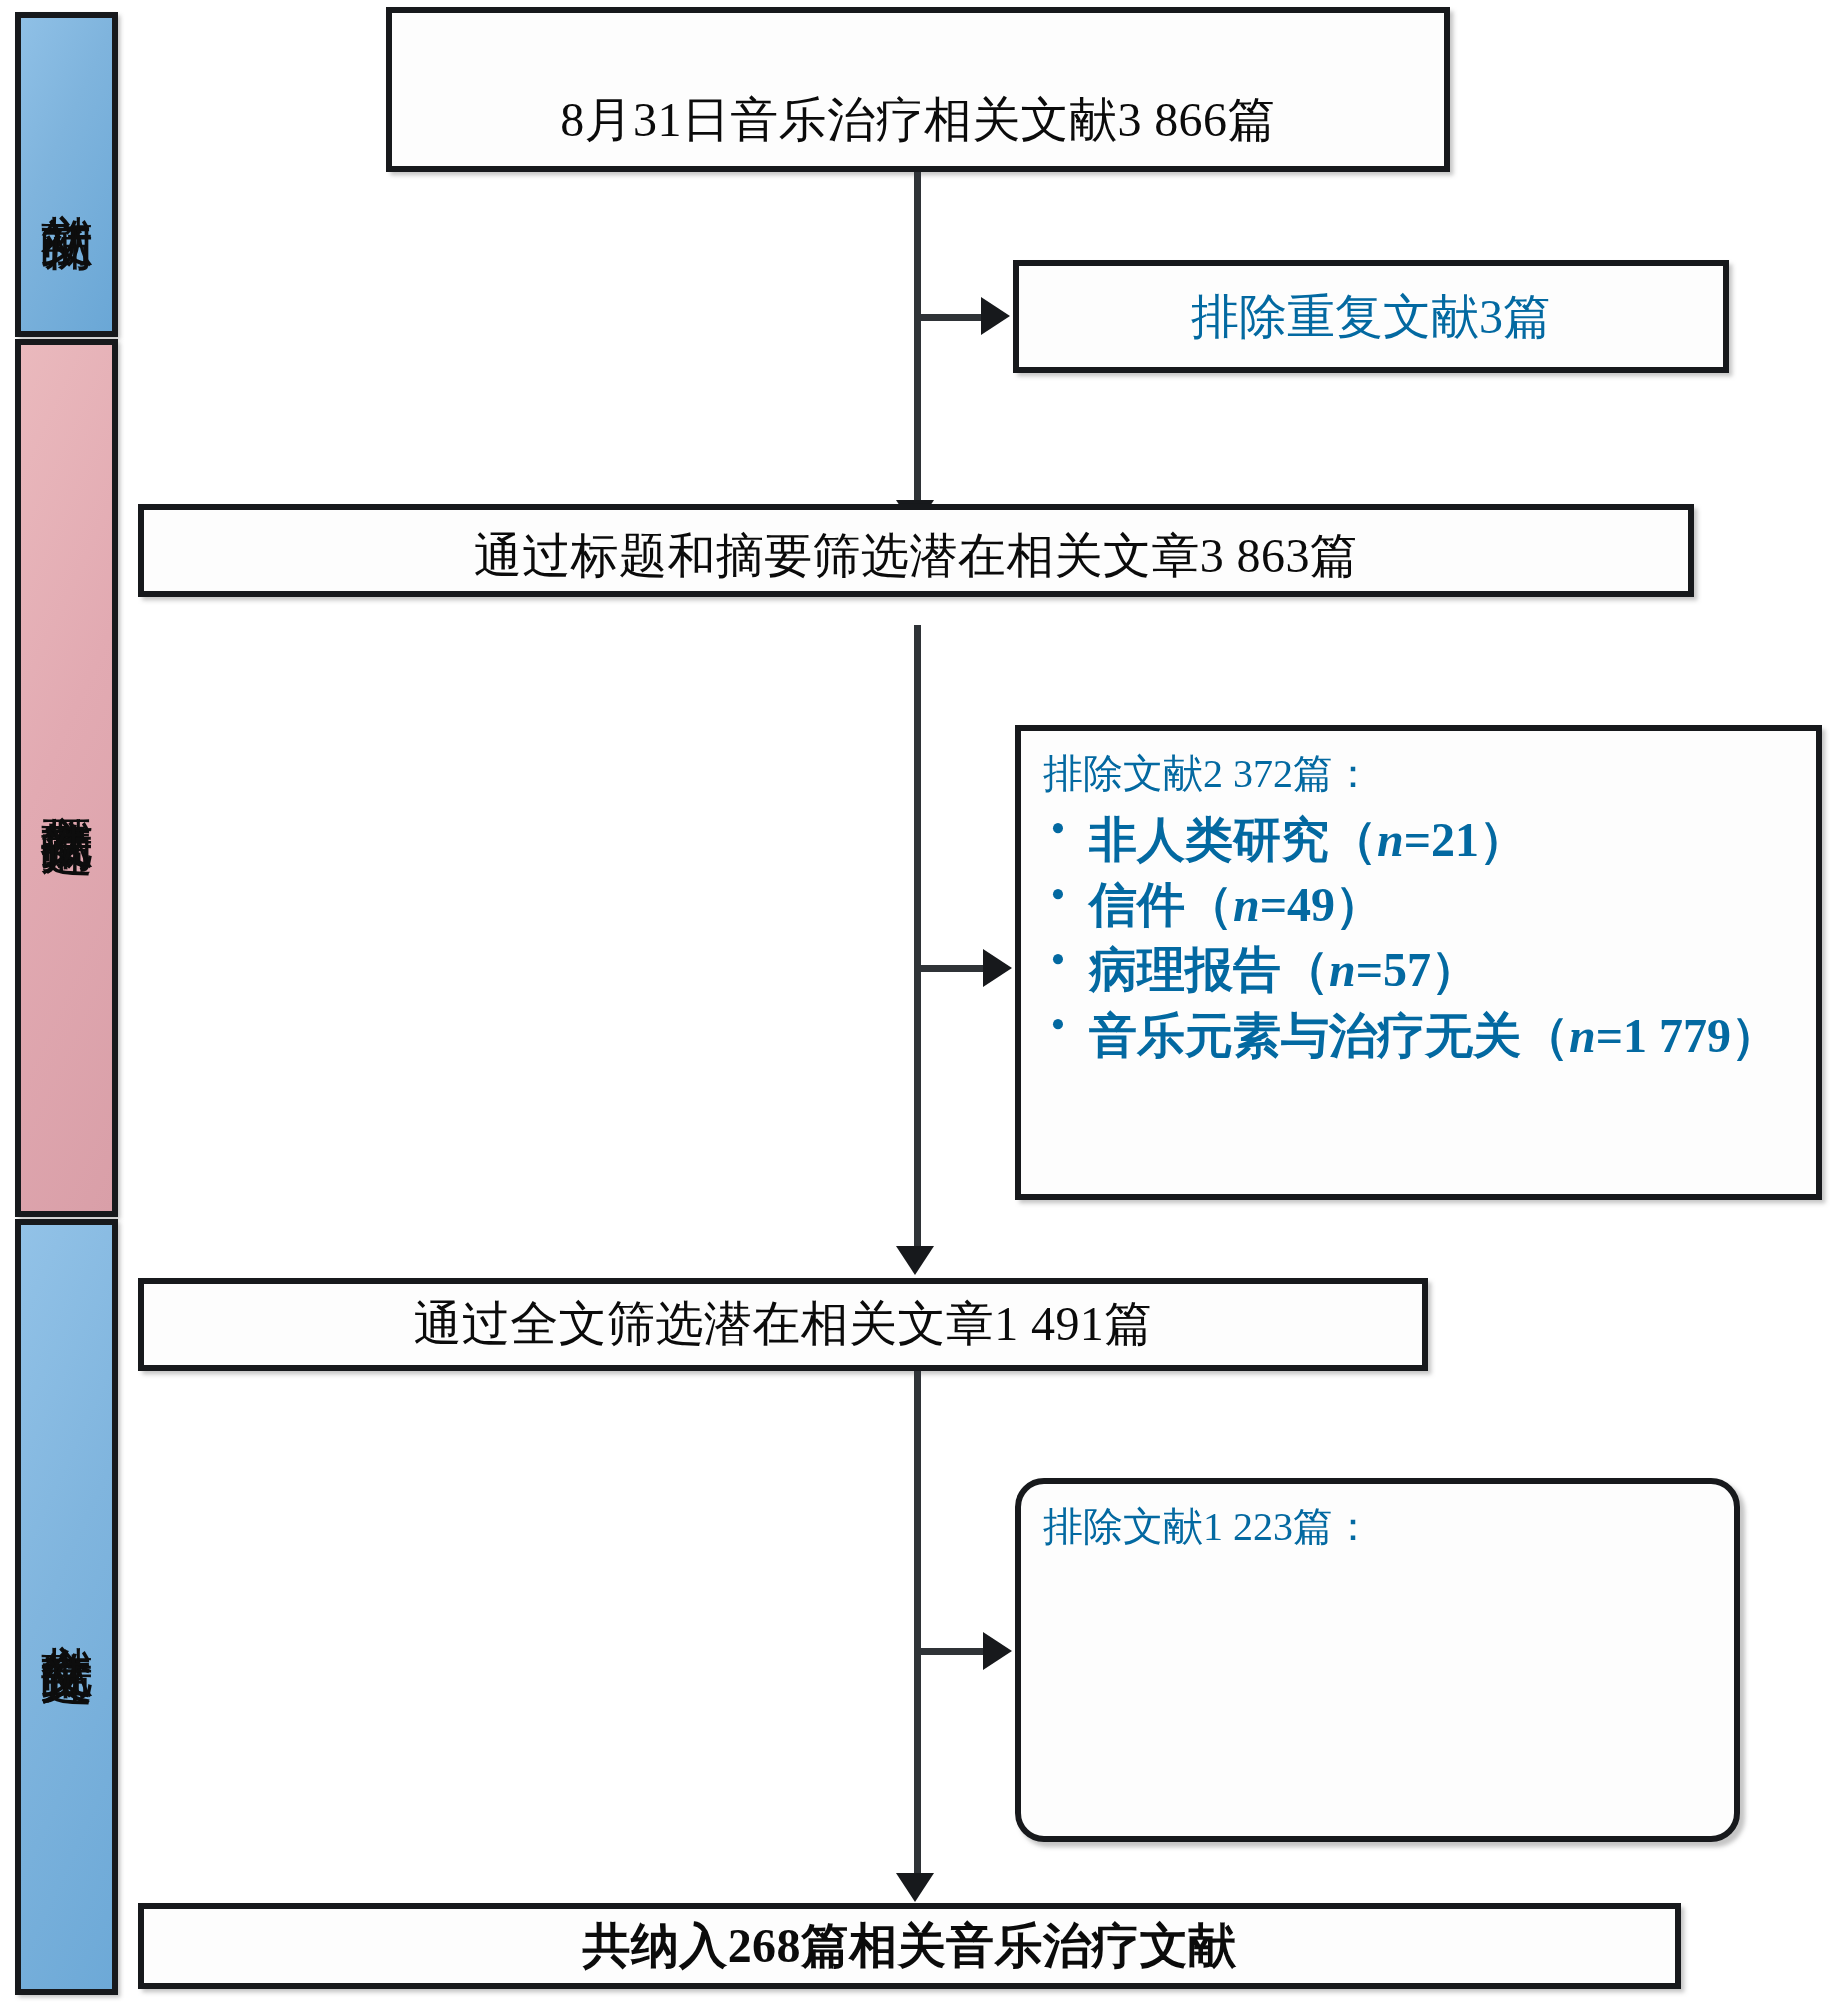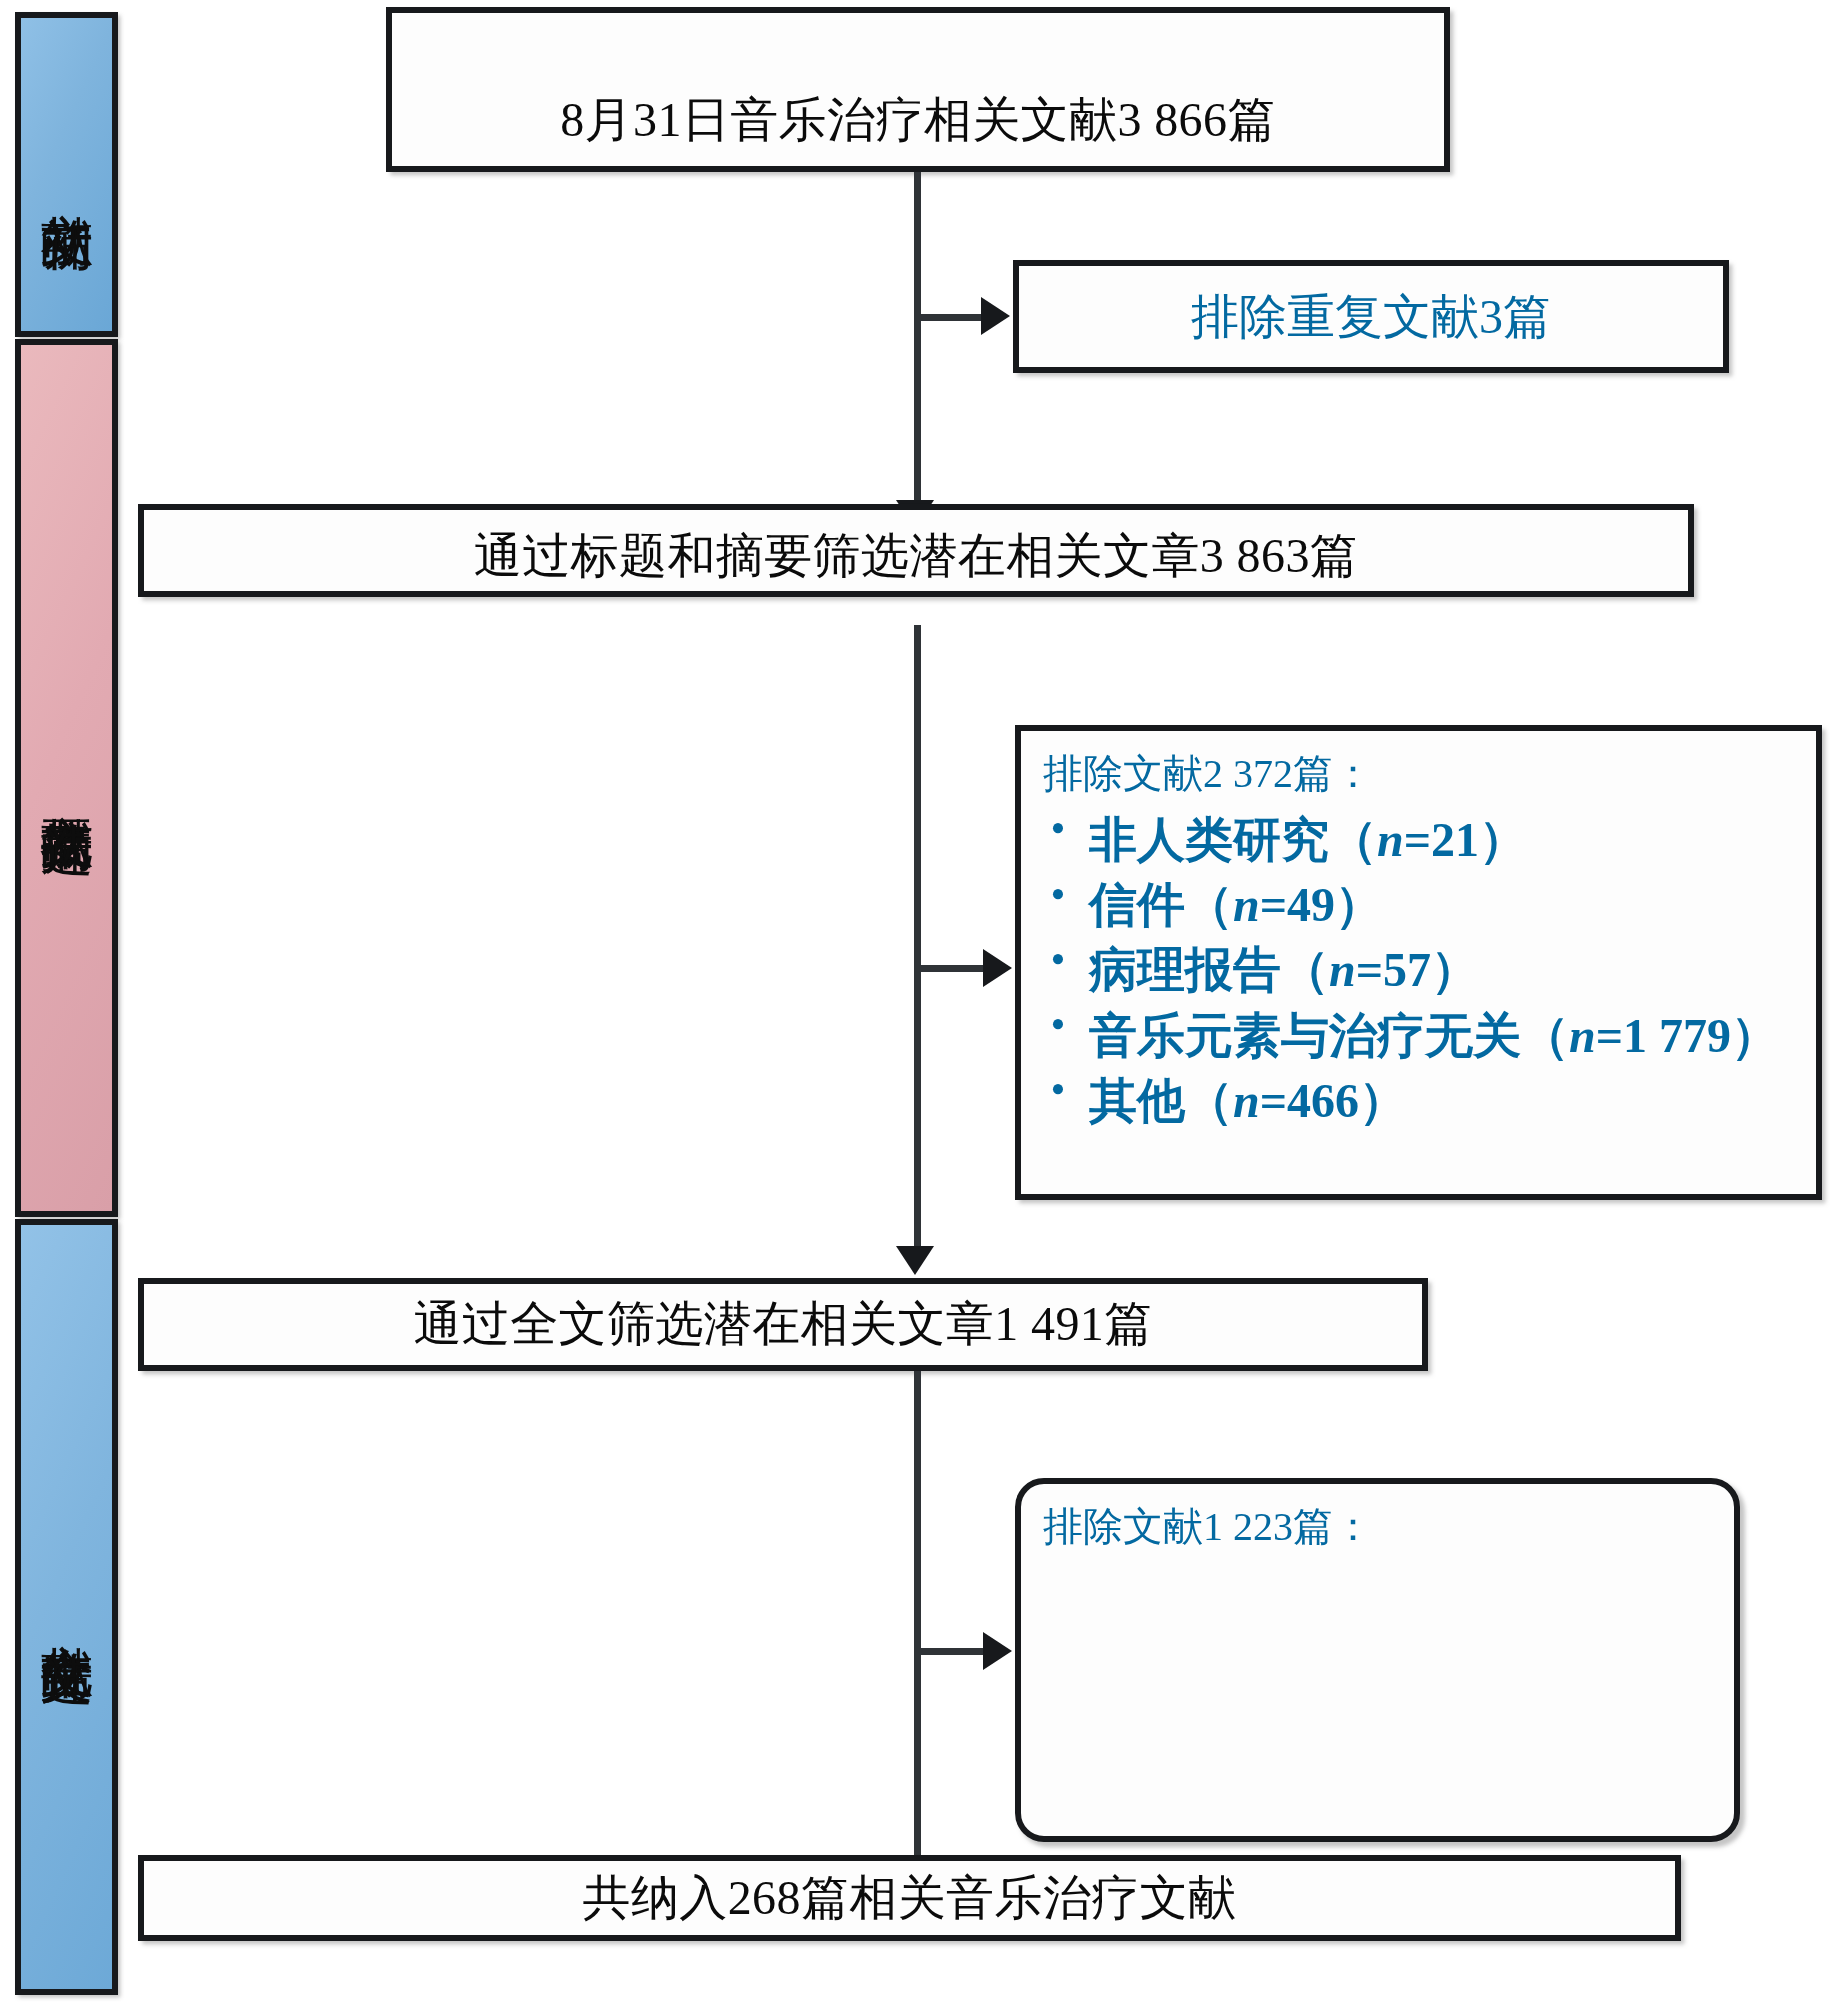--- a/index.html
+++ b/index.html
@@ -73,21 +73,21 @@
     font-size: 48px;
     line-height: 1.30;
     text-align: center;
     padding: 3.4px 13.6px;
     letter-spacing: 0.4px;
   }
 
   .box-start   { left: 386px;  top: 6.8px;    width: 1064px; height: 165px; }
   .box-stage2  { left: 138px;  top: 504px;  width: 1556px; height: 93px; align-items: flex-end; }
   .box-stage3  { left: 138px;  top: 1278px; width: 1290px; height: 93px; }
-  .box-final   { left: 138px;  top: 1855px; width: 1543px; height: 86px; }
+  .box-final   { left: 138px;  top: 1903px; width: 1543px; height: 86px; font-weight: bold; }
 
   
   .excl {
     position: absolute;
     box-sizing: border-box;
     background: #fdfdfd;
     border: 6px solid #17191c;
     box-shadow: 4.2px 4.2px 4.2px rgba(140,140,140,0.5);
     color: #0369a1;
   }
@@ -211,21 +211,20 @@
   <div class="arrow-right" style="left:983px; top:949px;"></div>
 
   <div class="excl excl-list-1">
     <div class="excl-inner">
       <div class="excl-title-left">排除文献2 372篇：</div>
       <ul class="excl-items">
         <li><span>非人类研究（</span><span class="ital">n</span><span>=21）</span></li>
         <li><span>信件（</span><span class="ital">n</span><span>=49）</span></li>
         <li><span>病理报告（</span><span class="ital">n</span><span>=57）</span></li>
         <li><span>音乐元素与治疗无关（</span><span class="ital">n</span><span>=1 779）</span></li>
-        <li><span>其他（</span><span class="ital">n</span><span>=466）</span></li>
       </ul>
     </div>
   </div>
 
   <div class="box box-stage3">
     <div class="box-text">通过全文筛选潜在相关文章1 491篇</div>
   </div>
 
   <div class="vline" style="left:914px; top:1371px; height:504px;"></div>
   <div class="arrow-down" style="left:896px; top:1873px;"></div>

